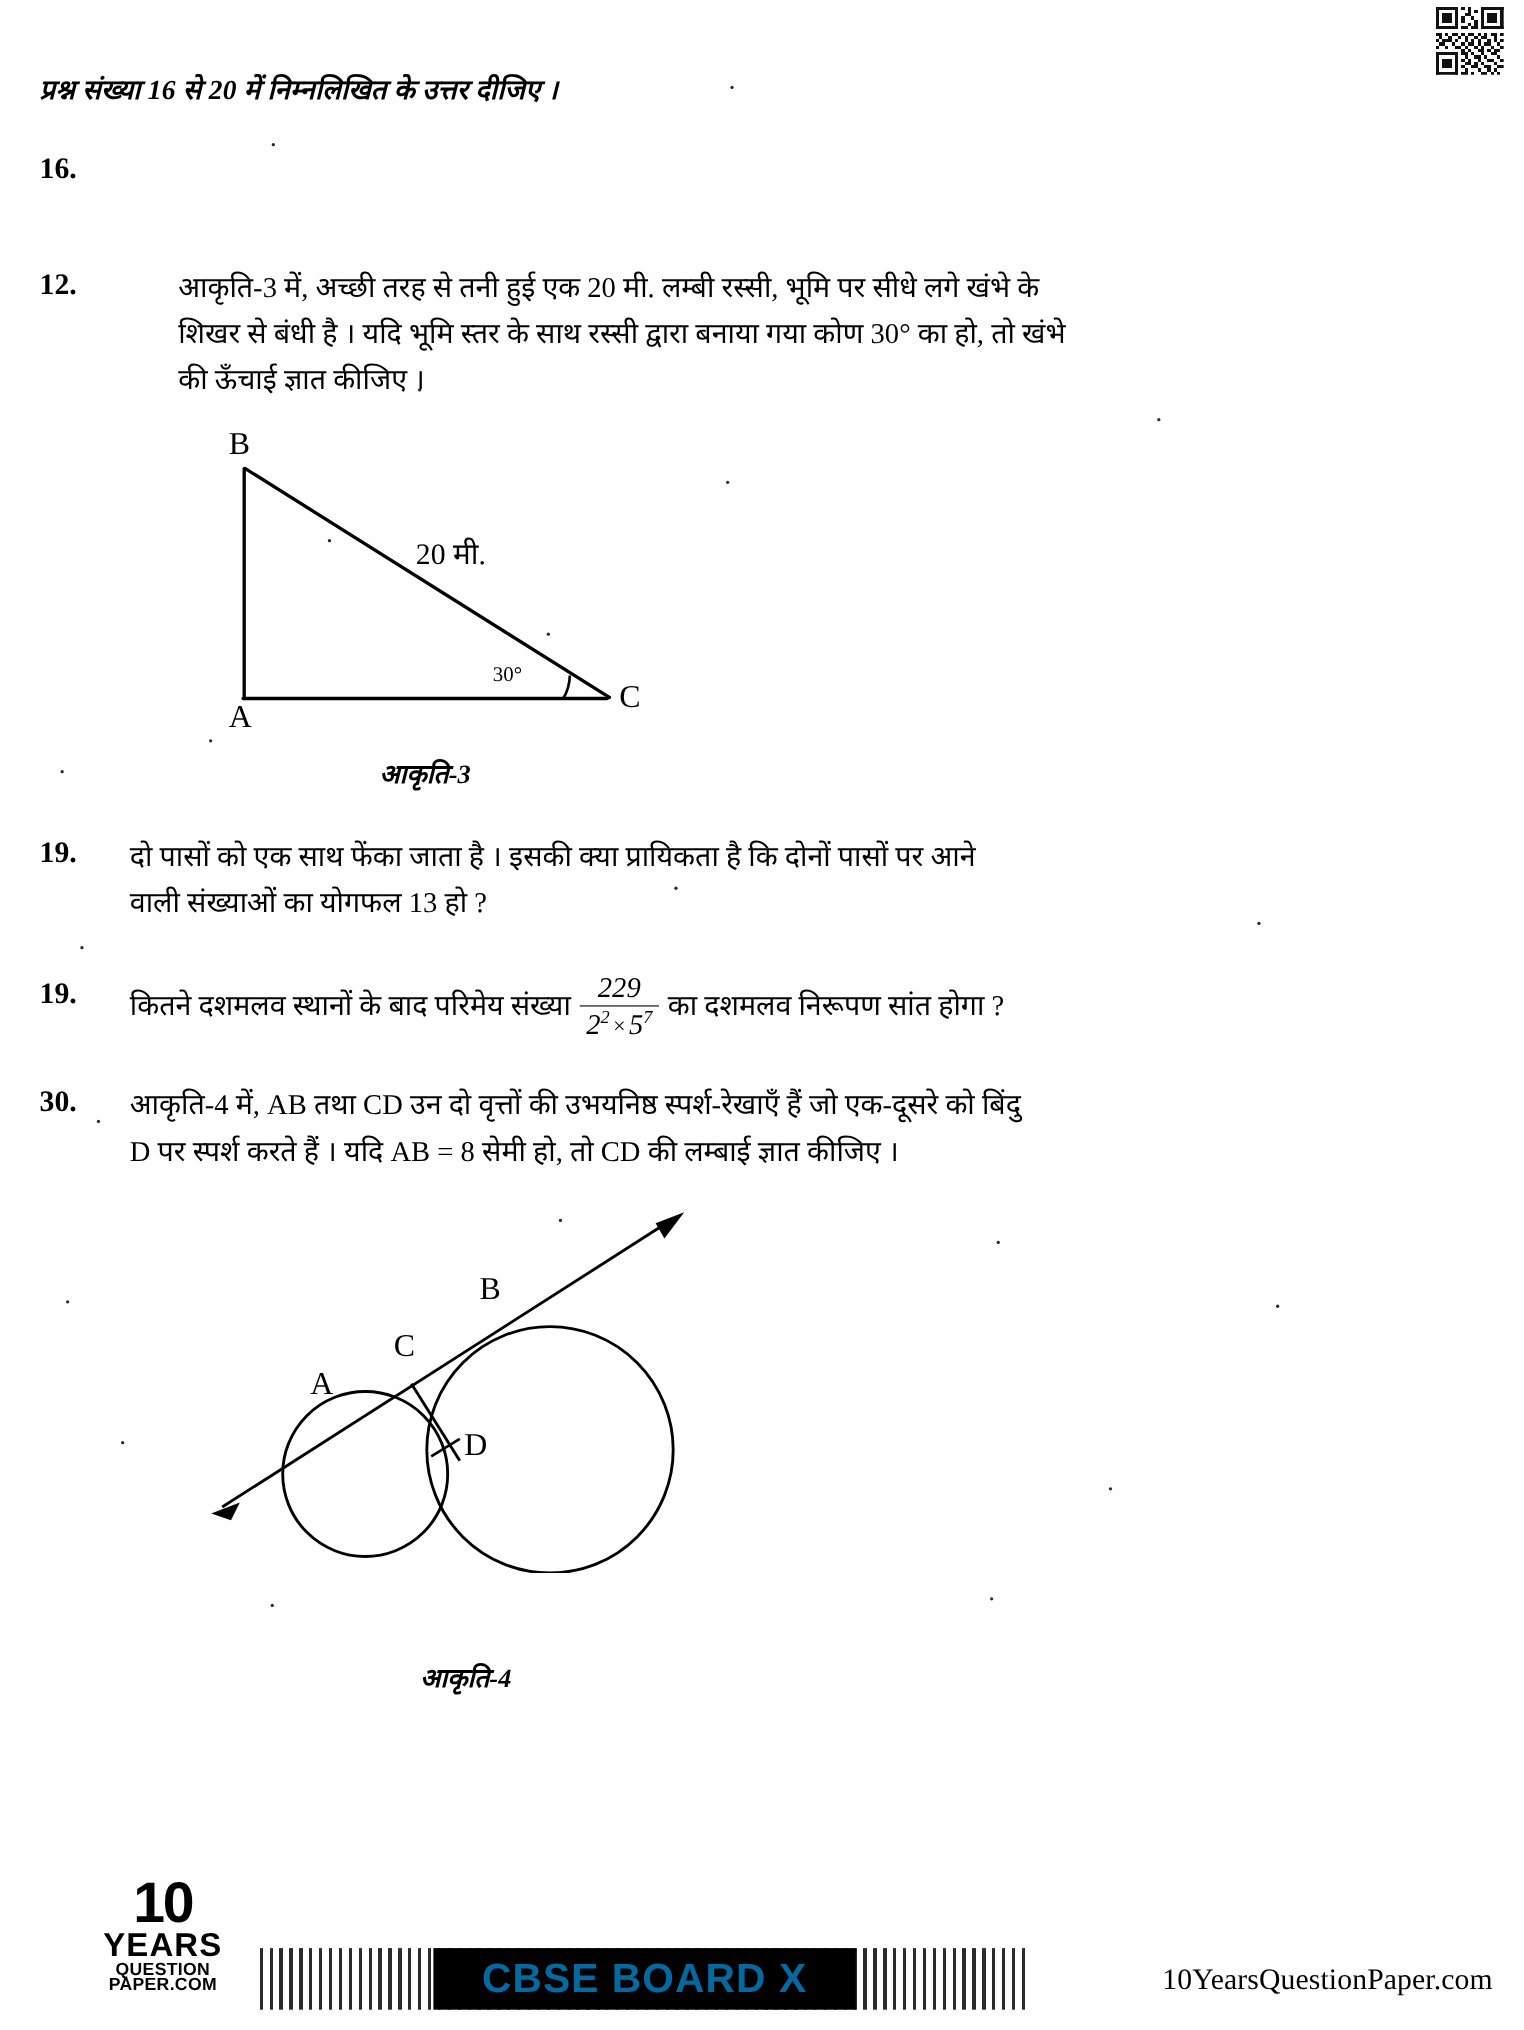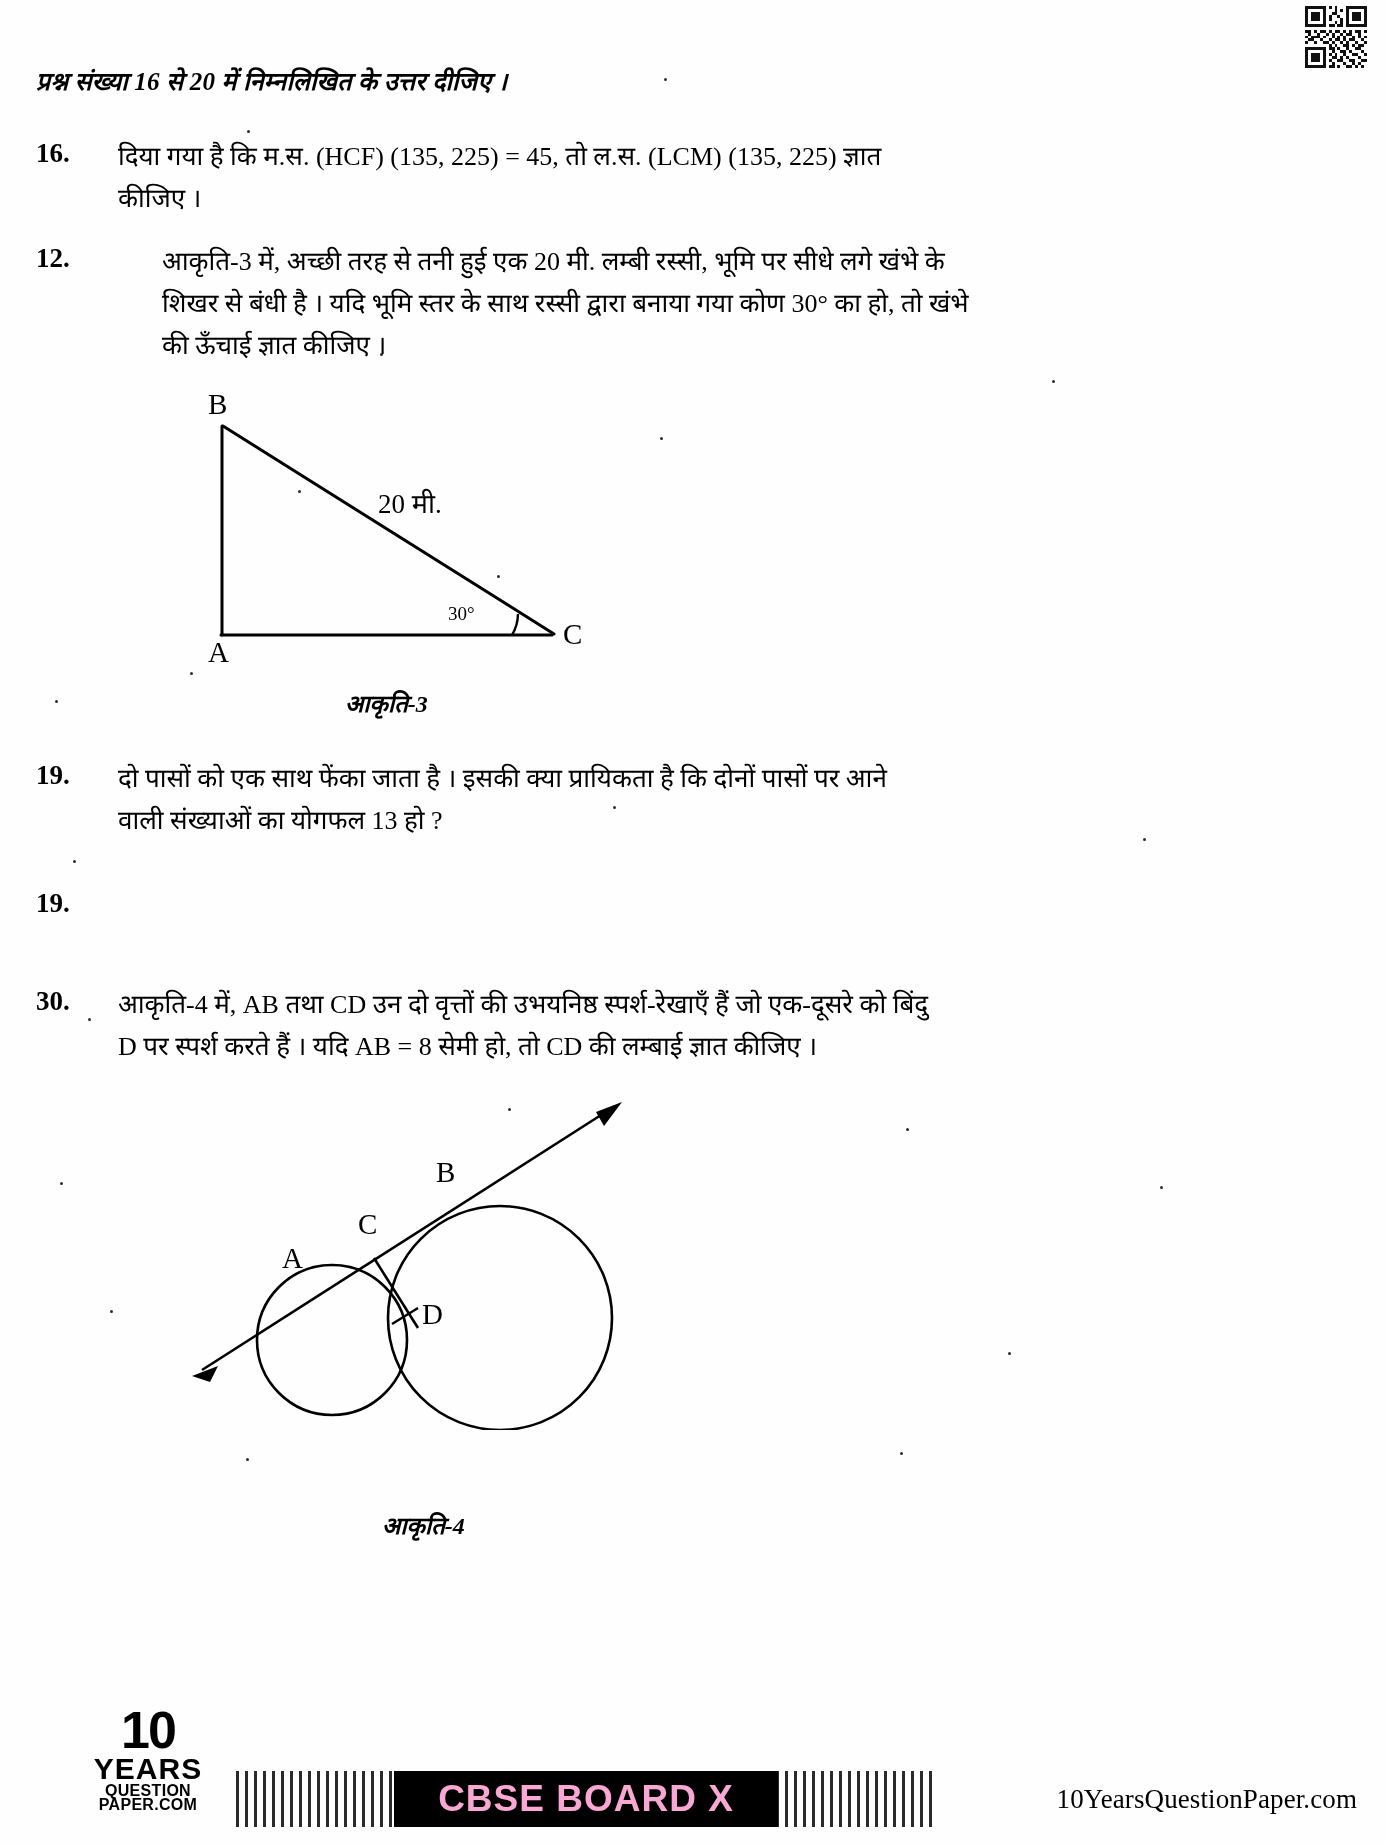--- a/index.html
+++ b/index.html
@@ -68,21 +68,21 @@
   .stripes{
     position:absolute;inset:0;
     background:repeating-linear-gradient(90deg,#2a2a2a 0 3px,#ffffff 3px 9px);
   }
   .bannerbox{
     position:absolute;left:158px;top:0;width:384px;height:56px;background:#000;
     display:flex;align-items:center;justify-content:center;
   }
   .bannerbox span{
     font-family:"Liberation Sans","DejaVu Sans",sans-serif;
-    color:#f9a8d4;font-weight:bold;font-size:37px;letter-spacing:1px;
+    color:#0369a1;font-weight:bold;font-size:37px;letter-spacing:1px;
   }
   .siteurl{
     position:absolute;right:28px;bottom:30px;
     font-family:"Liberation Serif","DejaVu Serif",serif;
     font-size:27px;letter-spacing:.1px;
   }
 </style>
 </head>
 <body>
 
@@ -189,24 +189,20 @@
         <rect x="14" y="20" width="2" height="1"></rect>
           <rect x="17" y="20" width="1" height="1"></rect>
         <rect x="19" y="20" width="1" height="1"></rect>
       </g>
     </svg>
   </div>
 
   <div class="instruction">प्रश्न संख्या 16 से 20 में निम्नलिखित के उत्तर दीजिए ।</div>
 
   <div class="qnum" style="top:138px;">16.</div>
-  <div class="qbody" style="top:136px;width:1150px;">
-    <span class="line">दिया गया है कि म.स.  (HCF) (135, 225) = 45, तो ल.स.  (LCM) (135, 225) ज्ञात</span>
-    <span class="line">कीजिए ।</span>
-  </div>
 
   <div class="qnum" style="top:243px;">12.</div>
   <div class="qbody" style="top:241px;width:1160px;margin-left:44px;">
     <span class="line">आकृति-3 में, अच्छी तरह से तनी हुई एक 20 मी. लम्बी रस्सी, भूमि पर सीधे लगे खंभे के</span>
     <span class="line">शिखर से बंधी है । यदि भूमि स्तर के साथ रस्सी द्वारा बनाया गया कोण 30° का हो, तो खंभे</span>
     <span class="line">की ऊँचाई ज्ञात कीजिए ।</span>
   </div>
 
   <div class="fig" style="left:160px;top:390px;width:520px;height:290px;">
     <svg width="520" height="290" viewBox="0 0 520 290">
@@ -227,20 +223,30 @@
   </div>
   <div class="figcap" style="left:345px;top:686px;">आकृति-3</div>
 
   <div class="qnum" style="top:760px;">19.</div>
   <div class="qbody" style="top:758px;width:1160px;">
     <span class="line">दो पासों को एक साथ फेंका जाता है । इसकी क्या प्रायिकता है कि दोनों पासों पर आने</span>
     <span class="line">वाली संख्याओं का योगफल 13 हो ?</span>
   </div>
 
   <div class="qnum" style="top:888px;">19.</div>
+  <div class="qbody" style="top:884px;width:1180px;">
+    <span class="line" style="display:flex;align-items:center;">
+      <span>कितने दशमलव स्थानों के बाद परिमेय संख्या</span>
+      <span class="frac">
+        <span class="num">229</span>
+        <span class="den"><span>2</span><sup>2</sup><span style="font-size:20px;padding:0 2px;">×</span><span>5</span><sup>7</sup></span>
+      </span>
+      <span>का दशमलव निरूपण सांत होगा ?</span>
+    </span>
+  </div>
 
   <div class="qnum" style="top:986px;">30.</div>
   <div class="qbody" style="top:984px;width:1180px;">
     <span class="line">आकृति-4 में, AB तथा CD उन दो वृत्तों की उभयनिष्ठ स्पर्श-रेखाएँ हैं जो एक-दूसरे को बिंदु</span>
     <span class="line">D पर स्पर्श करते हैं । यदि AB = 8 सेमी हो, तो CD की लम्बाई ज्ञात कीजिए ।</span>
   </div>
 
   <div class="fig" style="left:170px;top:1090px;width:520px;height:340px;">
     <svg width="520" height="340" viewBox="0 0 520 340">
 

